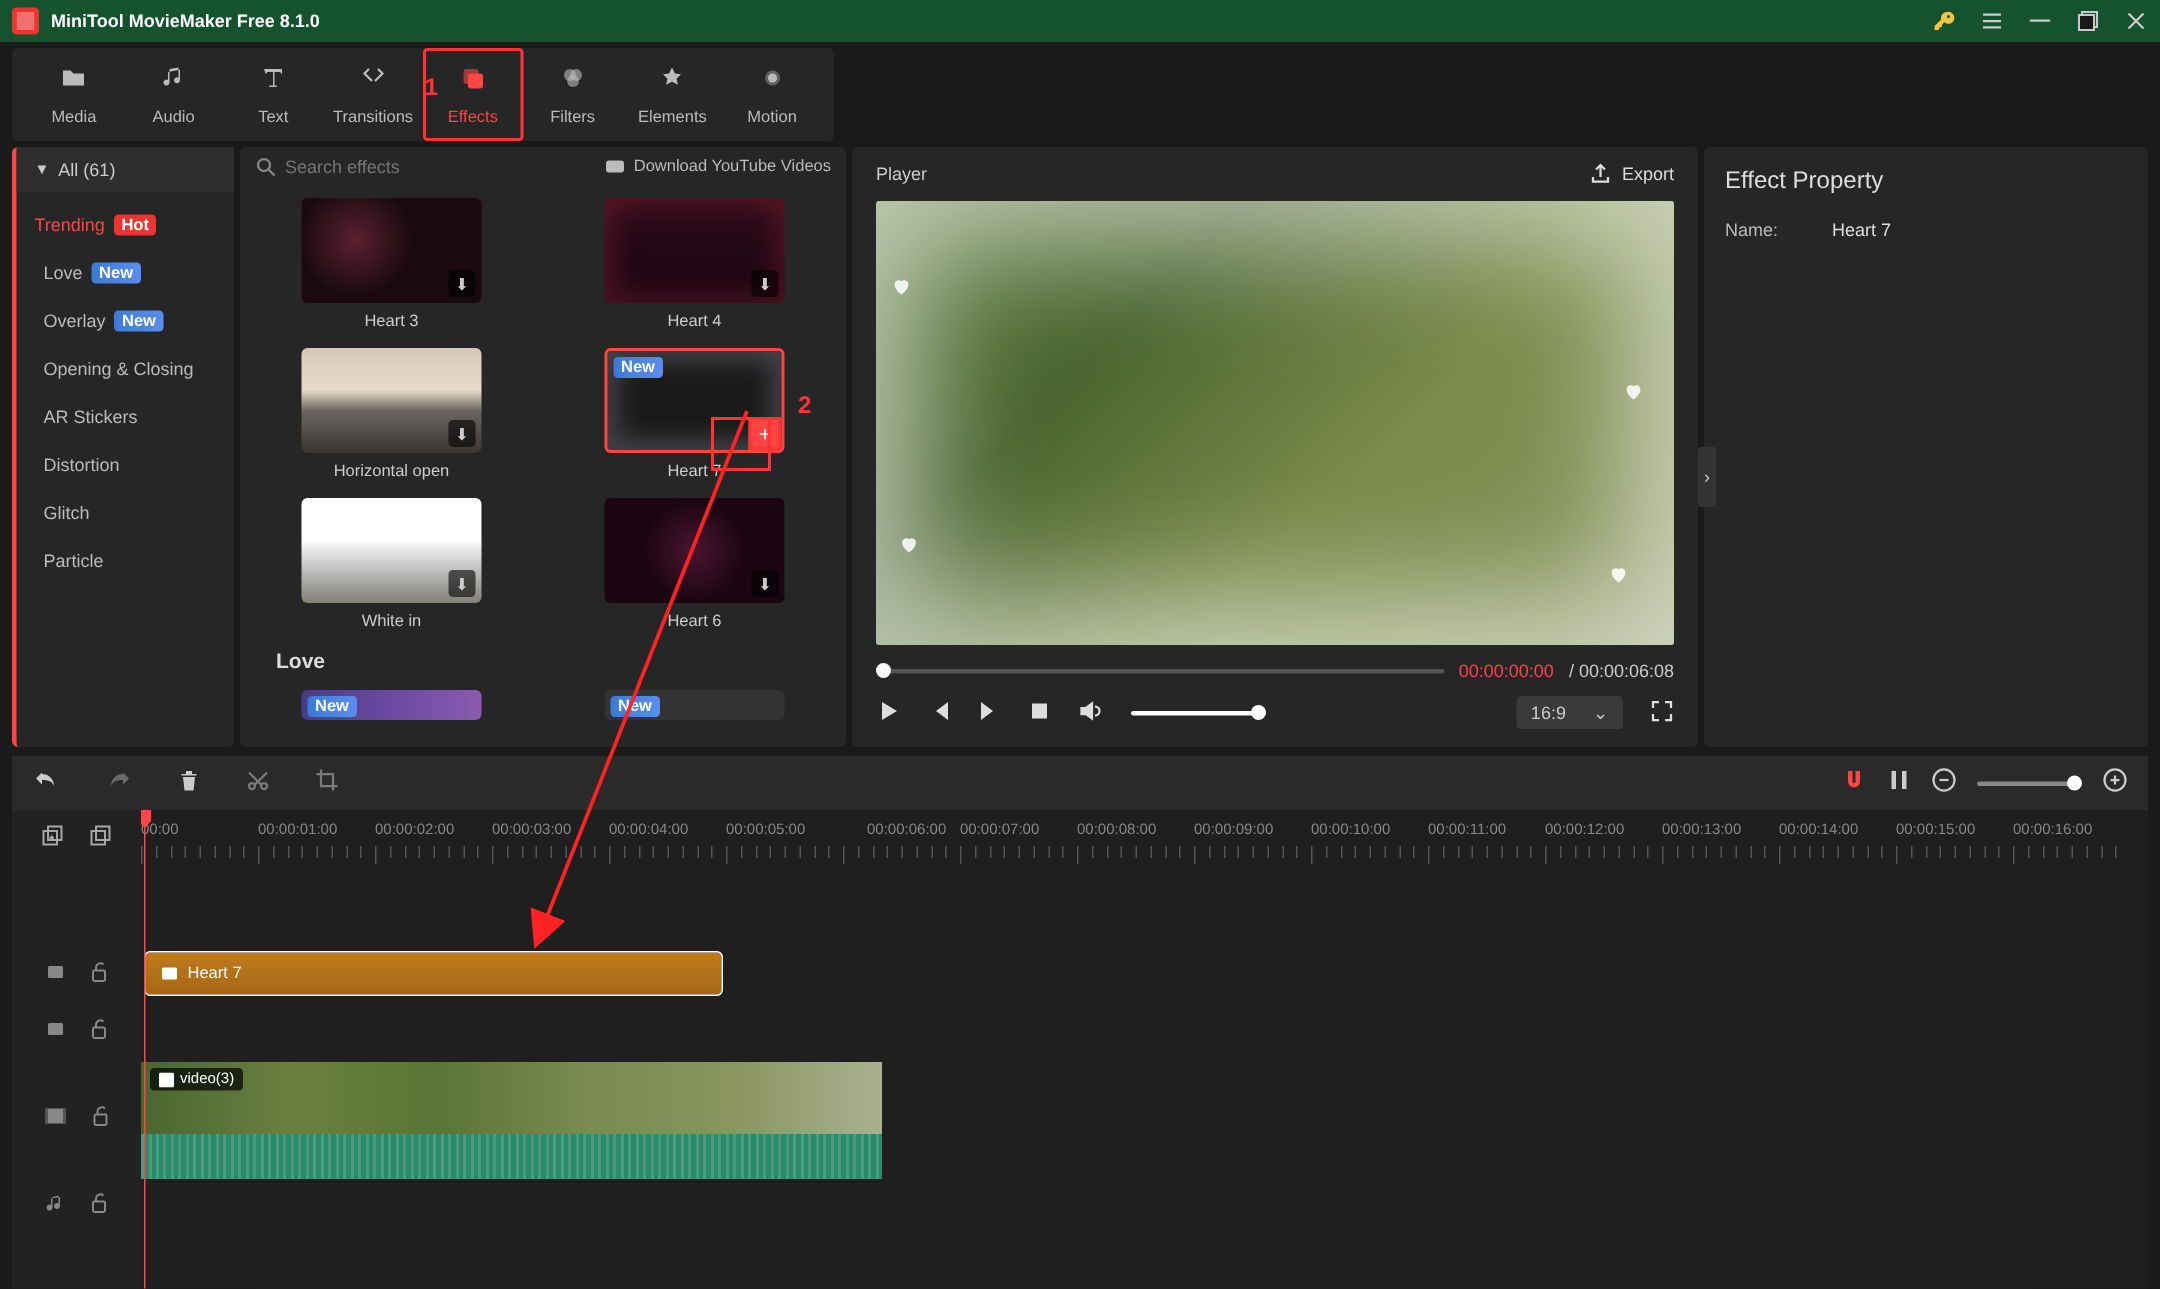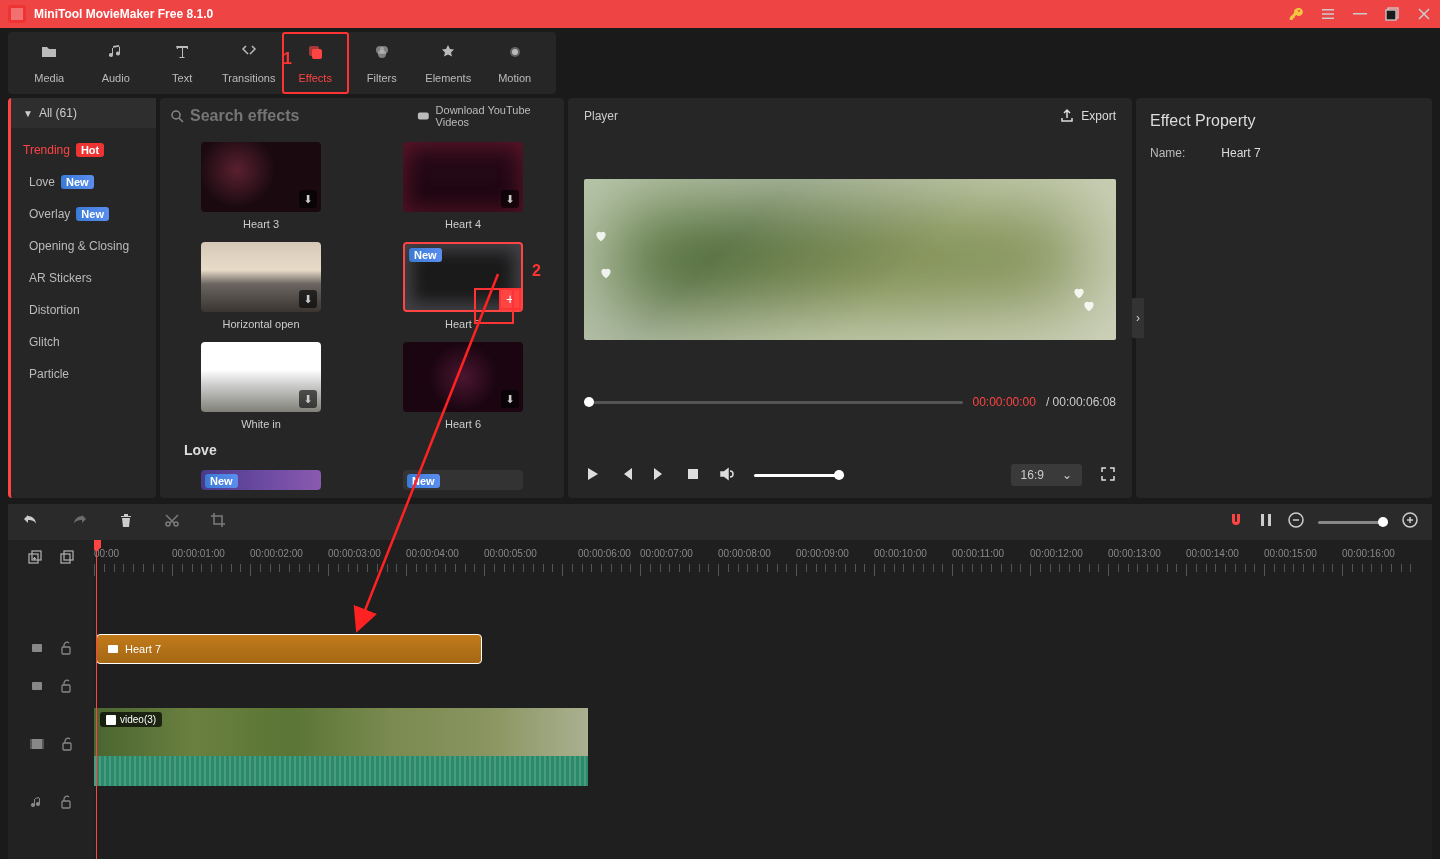--- a/index.html
+++ b/index.html
@@ -1,19 +1,19 @@
 <!DOCTYPE html>
 <html><head>
 <meta charset="utf-8">
 <style>
 * { margin: 0; padding: 0; box-sizing: border-box; font-family: -apple-system, BlinkMacSystemFont, "Segoe UI", Arial, sans-serif; }
 body { background: #1a1a1a; color: #ccc; font-size: 12px; overflow: hidden; width: 1440px; height: 859px; }
 
 
-.titlebar { height: 28px; background: #ef4444; display: flex; align-items: center; padding: 0 8px; }
+.titlebar { height: 28px; background: #14532d; display: flex; align-items: center; padding: 0 8px; }
 .app-logo { width: 18px; height: 18px; background: #e33; border-radius: 3px; margin-right: 8px; display: flex; align-items: center; justify-content: center; }
 .app-title { color: #fff; font-size: 12px; font-weight: 600; flex: 1; }
 .titlebar-right { display: flex; gap: 16px; align-items: center; }
 .title-icon { width: 16px; height: 16px; color: #ccc; cursor: pointer; display: flex; align-items: center; justify-content: center; }
 .title-icon.key { color: #f5c542; }
 
 
 .toolbar { height: 62px; background: #262626; display: flex; padding: 0 8px; margin: 4px 8px 0 8px; border-radius: 4px; }
 .tool-tab { width: 68px; display: flex; flex-direction: column; align-items: center; justify-content: center; gap: 6px; cursor: pointer; color: #bbb; }
 .tool-tab.active { color: #f44; border: 2px solid #f33; border-radius: 3px; }
@@ -29,35 +29,35 @@
 .sidebar-list { padding: 6px 0; }
 .sidebar-item { padding: 9px 18px; color: #bbb; cursor: pointer; display: flex; align-items: center; gap: 6px; }
 .sidebar-item.active { color: #f44; padding-left: 12px; }
 .badge { padding: 1px 5px; border-radius: 3px; font-size: 11px; color: #fff; font-weight: 600; }
 .badge.hot { background: #e33; }
 .badge.new { background: linear-gradient(90deg, #3a7bd5, #5b8def); }
 
 .browser { width: 404px; background: #262626; border-radius: 4px; position: relative; }
 .browser-top { display: flex; padding: 6px 10px; gap: 8px; align-items: center; }
 .search-wrap { display: flex; align-items: center; gap: 6px; flex: 1; color: #888; }
-.search-input { background: transparent; border: none; color: #ccc; font-size: 16px; outline: none; flex: 1; font-weight: bold; }
+.search-input { background: transparent; border: none; color: #ccc; font-size: 12px; outline: none; flex: 1; }
 .dl-yt { color: #bbb; font-size: 11px; display: flex; align-items: center; gap: 6px; }
 .grid { padding: 8px 20px; display: grid; grid-template-columns: 1fr 1fr; gap: 12px 40px; overflow-y: auto; height: 360px; }
 .grid::-webkit-scrollbar { width: 6px; }
 .grid::-webkit-scrollbar-thumb { background: #555; border-radius: 3px; }
 .effect-card { display: flex; flex-direction: column; align-items: center; gap: 6px; }
 .thumb { width: 120px; height: 70px; background: #333; border-radius: 4px; position: relative; overflow: hidden; }
 .thumb.selected { border: 2px solid #f44; }
 .thumb-dl { position: absolute; bottom: 4px; right: 4px; width: 18px; height: 18px; background: rgba(0,0,0,.6); border-radius: 3px; display: flex; align-items: center; justify-content: center; color: #ccc; font-size: 11px; }
 .thumb-add { position: absolute; bottom: 0; right: 0; width: 22px; height: 22px; background: #f44; display: flex; align-items: center; justify-content: center; color: #fff; font-size: 14px; border: 2px solid #f33; }
 .thumb-badge { position: absolute; top: 4px; left: 4px; }
 .eff-label { color: #ccc; font-size: 11px; }
 .section-title { grid-column: 1 / -1; color: #ddd; font-size: 14px; font-weight: 600; padding-left: 4px; }
 
-.player { flex: 1; background: #262626; border-radius: 4px; padding: 0; display: flex; flex-direction: column; gap: 45px; }
+.player { flex: 1; background: #262626; border-radius: 4px; padding: 0; display: flex; flex-direction: column; }
 .player-head { display: flex; justify-content: space-between; padding: 10px 16px; align-items: center; }
 .export-btn { display: flex; align-items: center; gap: 6px; cursor: pointer; color: #ddd; }
 .preview { flex: 1; margin: 0 16px; background: linear-gradient(135deg, #5a7a3a 0%, #4a6530 30%, #7a8a4a 60%, #8a9560 100%); border-radius: 2px; position: relative; overflow: hidden; }
 .preview::before { content: ""; position: absolute; inset: 0; box-shadow: inset 0 0 80px 30px rgba(255,255,255,.6); }
 .heart-overlay { position:absolute; width:14px; height:14px; color:rgba(255,255,255,.85); }
 .progress-row { display: flex; align-items: center; padding: 10px 16px 4px; gap: 10px; }
 .progress-bar { flex: 1; height: 3px; background: #555; border-radius: 2px; position: relative; }
 .progress-dot { width: 10px; height: 10px; background: #fff; border-radius: 50%; position: absolute; left: 0; top: -4px; }
 .time-cur { color: #f44; font-size: 12px; }
 .time-total { color: #ccc; font-size: 12px; }

